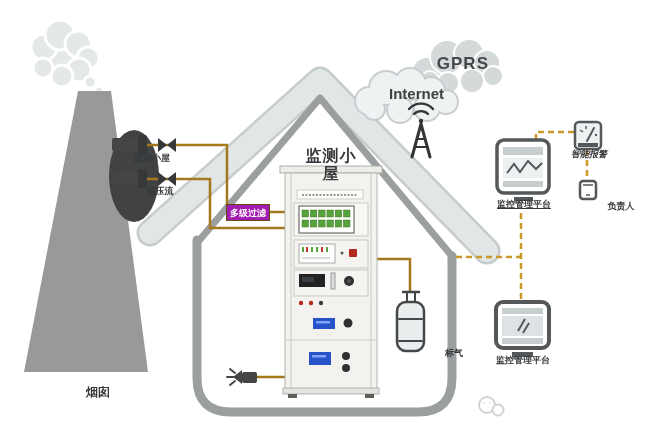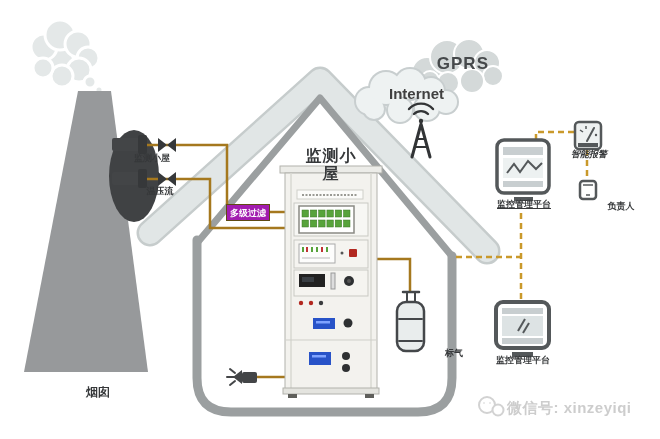--- a/index.html
+++ b/index.html
@@ -254,15 +254,14 @@
 <div class="filter-box">多级过滤</div>
 <div class="lbl lbl-11" style="left:298px;top:147px;width:66px;">监测小屋</div>
 <div class="lbl lbl-10" style="left:79px;top:386px;width:38px;">烟囱</div>
 <div class="lbl lbl-9" style="left:396px;top:348px;width:28px;margin-left:44px;">标气</div>
 <div class="cloud-lbl gprs">GPRS</div>
 <div class="cloud-lbl internet">Internet</div>
 <div class="lbl lbl-9" style="left:486px;top:199px;width:76px;text-decoration:underline;">监控管理平台</div>
 <div class="lbl lbl-9" style="left:566px;top:149px;width:46px;font-style:italic;">智能报警</div>
 <div class="lbl lbl-9" style="left:602px;top:201px;width:38px;">负责人</div>
 <div class="lbl lbl-9" style="left:482px;top:355px;width:82px;">监控管理平台</div>
-<div class="watermark">微信号: xinzeyiqi</div>
 
 </div>
 
 </body></html>

